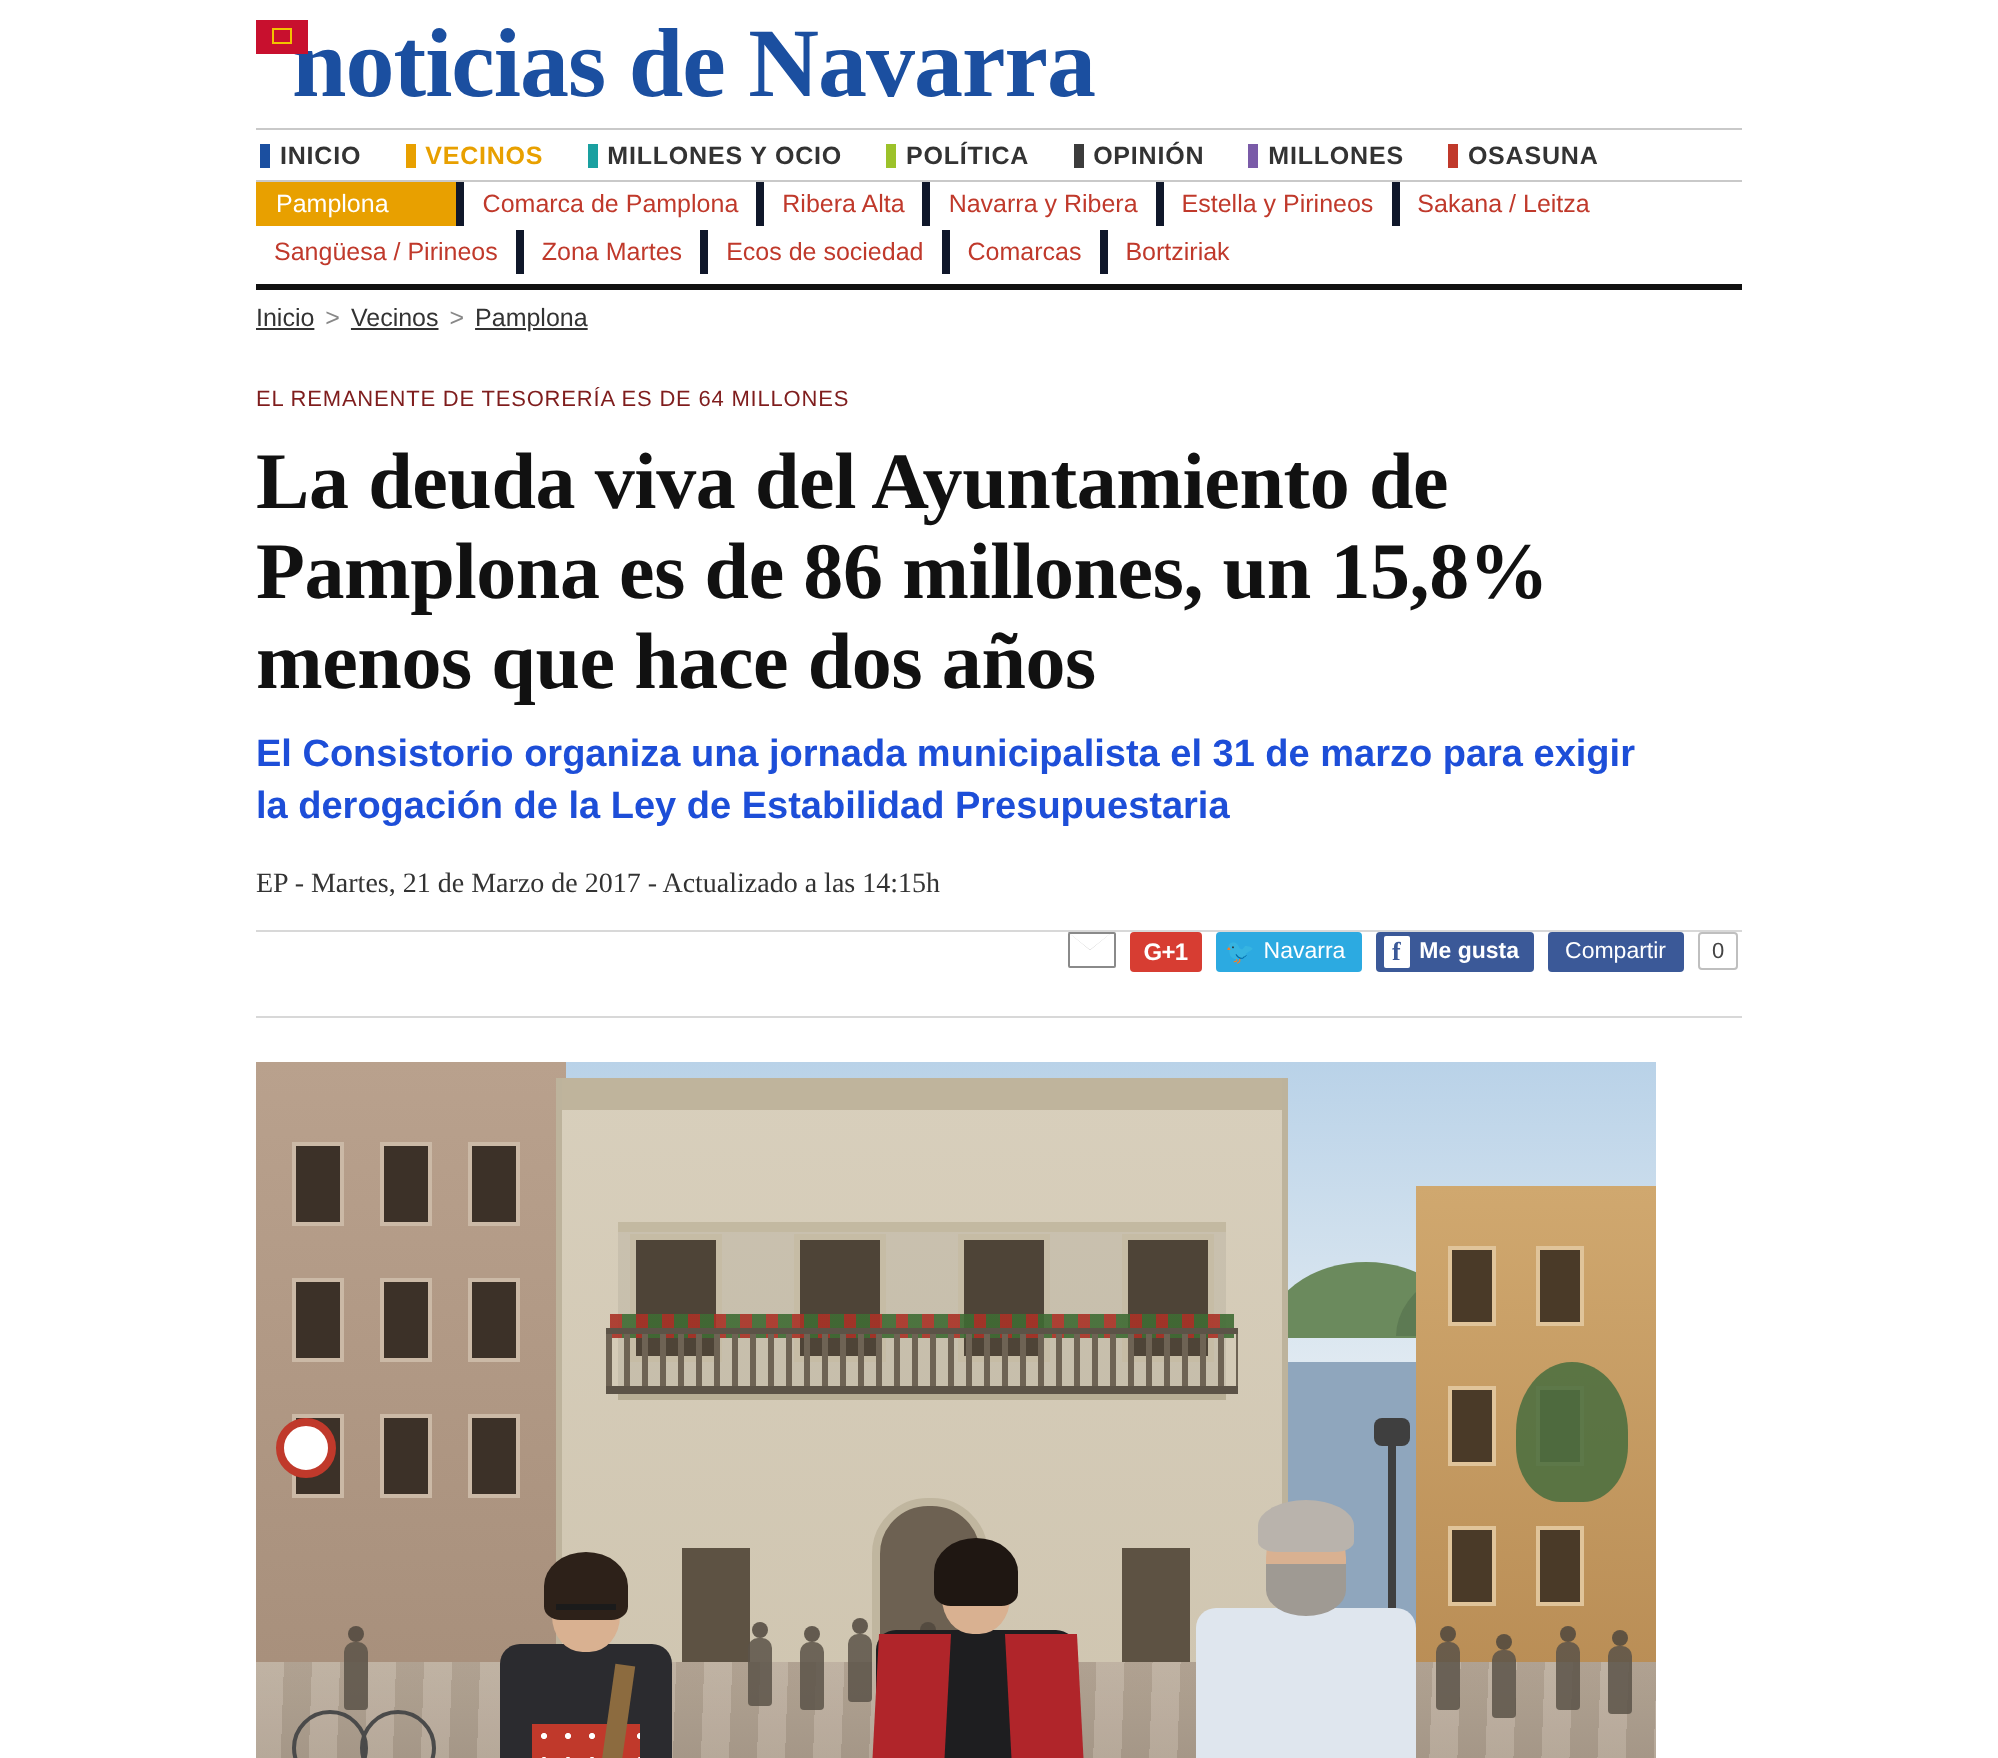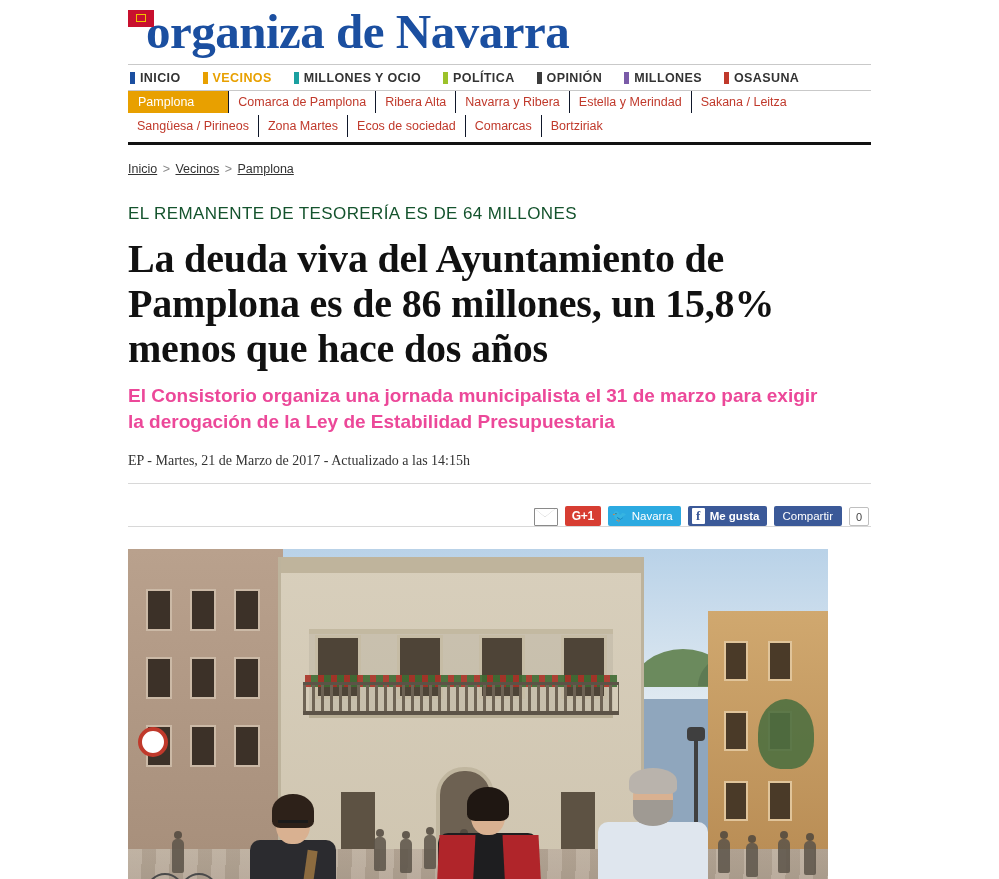--- a/index.html
+++ b/index.html
@@ -99,91 +99,91 @@
   .nav-sub-row {
     display: flex;
     align-items: stretch;
     flex-wrap: nowrap;
     margin-bottom: 2px;
   }
   .subitem {
     font-size: 12.5px;
     color: #c0392b;
     padding: 3px 9px 3px 9px;
-    border-left: 1px solid #0f172a;
+    border-left: 4px solid #0f172a;
     white-space: nowrap;
     text-decoration: none;
     line-height: 16px;
   }
   .subitem:first-child { border-left: none; }
   .subitem.selected {
     background: #e8a000;
     color: #ffffff;
     font-weight: normal;
     padding-left: 10px;
     padding-right: 34px;
     border-left: none;
   }
 
   
   .breadcrumb {
-    margin: 17px 128px 0 128px;
+    margin: 7px 128px 0 128px;
     font-size: 12.5px;
     color: #444;
   }
   .breadcrumb a {
     color: #333;
     text-decoration: underline;
   }
   .breadcrumb .sep { color: #888; margin: 0 2px; }
 
   
   .article {
     margin: 0 128px;
     padding-top: 28px;
   }
   .kicker {
-    font-size: 17px;
+    font-size: 11px;
     letter-spacing: 0.4px;
-    color: #14532d;
+    color: #7f1d1d;
     text-transform: uppercase;
     margin-bottom: 12px;
   }
   h1.headline {
     font-family: "Liberation Serif", serif;
     font-size: 40px;
     line-height: 45px;
     font-weight: bold;
     color: #111;
     margin: 0 0 12px 0;
     letter-spacing: -0.2px;
     max-width: 700px;
   }
   h2.subhead {
     font-size: 19px;
     line-height: 26px;
     font-weight: bold;
-    color: #ec4899;
+    color: #1d4ed8;
     margin: 0 0 18px 0;
     max-width: 700px;
   }
   .byline {
     font-family: "Liberation Serif", serif;
     font-size: 14px;
     color: #333;
     margin-bottom: 14px;
   }
 
   
   .sharebar {
     border-top: 1px solid #d8d8d8;
     border-bottom: 1px solid #d8d8d8;
     height: 42px;
     display: flex;
-    align-items: flex-end;
+    align-items: flex-start;
     justify-content: flex-end;
     gap: 7px;
     padding-right: 2px;
   }
   .btn {
     display: inline-flex;
     align-items: center;
     height: 20px;
     font-size: 11.5px;
     border-radius: 2px;
@@ -524,21 +524,21 @@
   }
 </style>
 </head>
 <body>
 
 <div class="page">
 
   <div class="masthead">
     <div class="logo-wrap">
       <div class="logo-flag"></div>
-      <div class="logo-text">organiza de Navarra</div>
+      <div class="logo-text">noticias de Navarra</div>
     </div>
   </div>
 
   <div class="nav-main">
     <a class="nav-item" href="#">
       <span class="bullet" style="background:#1b4fa0"></span>
       <span>INICIO</span>
     </a>
     <a class="nav-item active" href="#">
       <span class="bullet" style="background:#e8a000"></span>
@@ -565,21 +565,21 @@
       <span>OSASUNA</span>
     </a>
   </div>
 
   <div class="nav-sub">
     <div class="nav-sub-row">
       <a class="subitem selected" href="#">Pamplona</a>
       <a class="subitem" href="#">Comarca de Pamplona</a>
       <a class="subitem" href="#">Ribera Alta</a>
       <a class="subitem" href="#">Navarra y Ribera</a>
-      <a class="subitem" href="#">Estella y Merindad</a>
+      <a class="subitem" href="#">Estella y Pirineos</a>
       <a class="subitem" href="#">Sakana / Leitza</a>
     </div>
     <div class="nav-sub-row">
       <a class="subitem" href="#">Sangüesa / Pirineos</a>
       <a class="subitem" href="#">Zona Martes</a>
       <a class="subitem" href="#">Ecos de sociedad</a>
       <a class="subitem" href="#">Comarcas</a>
       <a class="subitem" href="#">Bortziriak</a>
     </div>
   </div>

